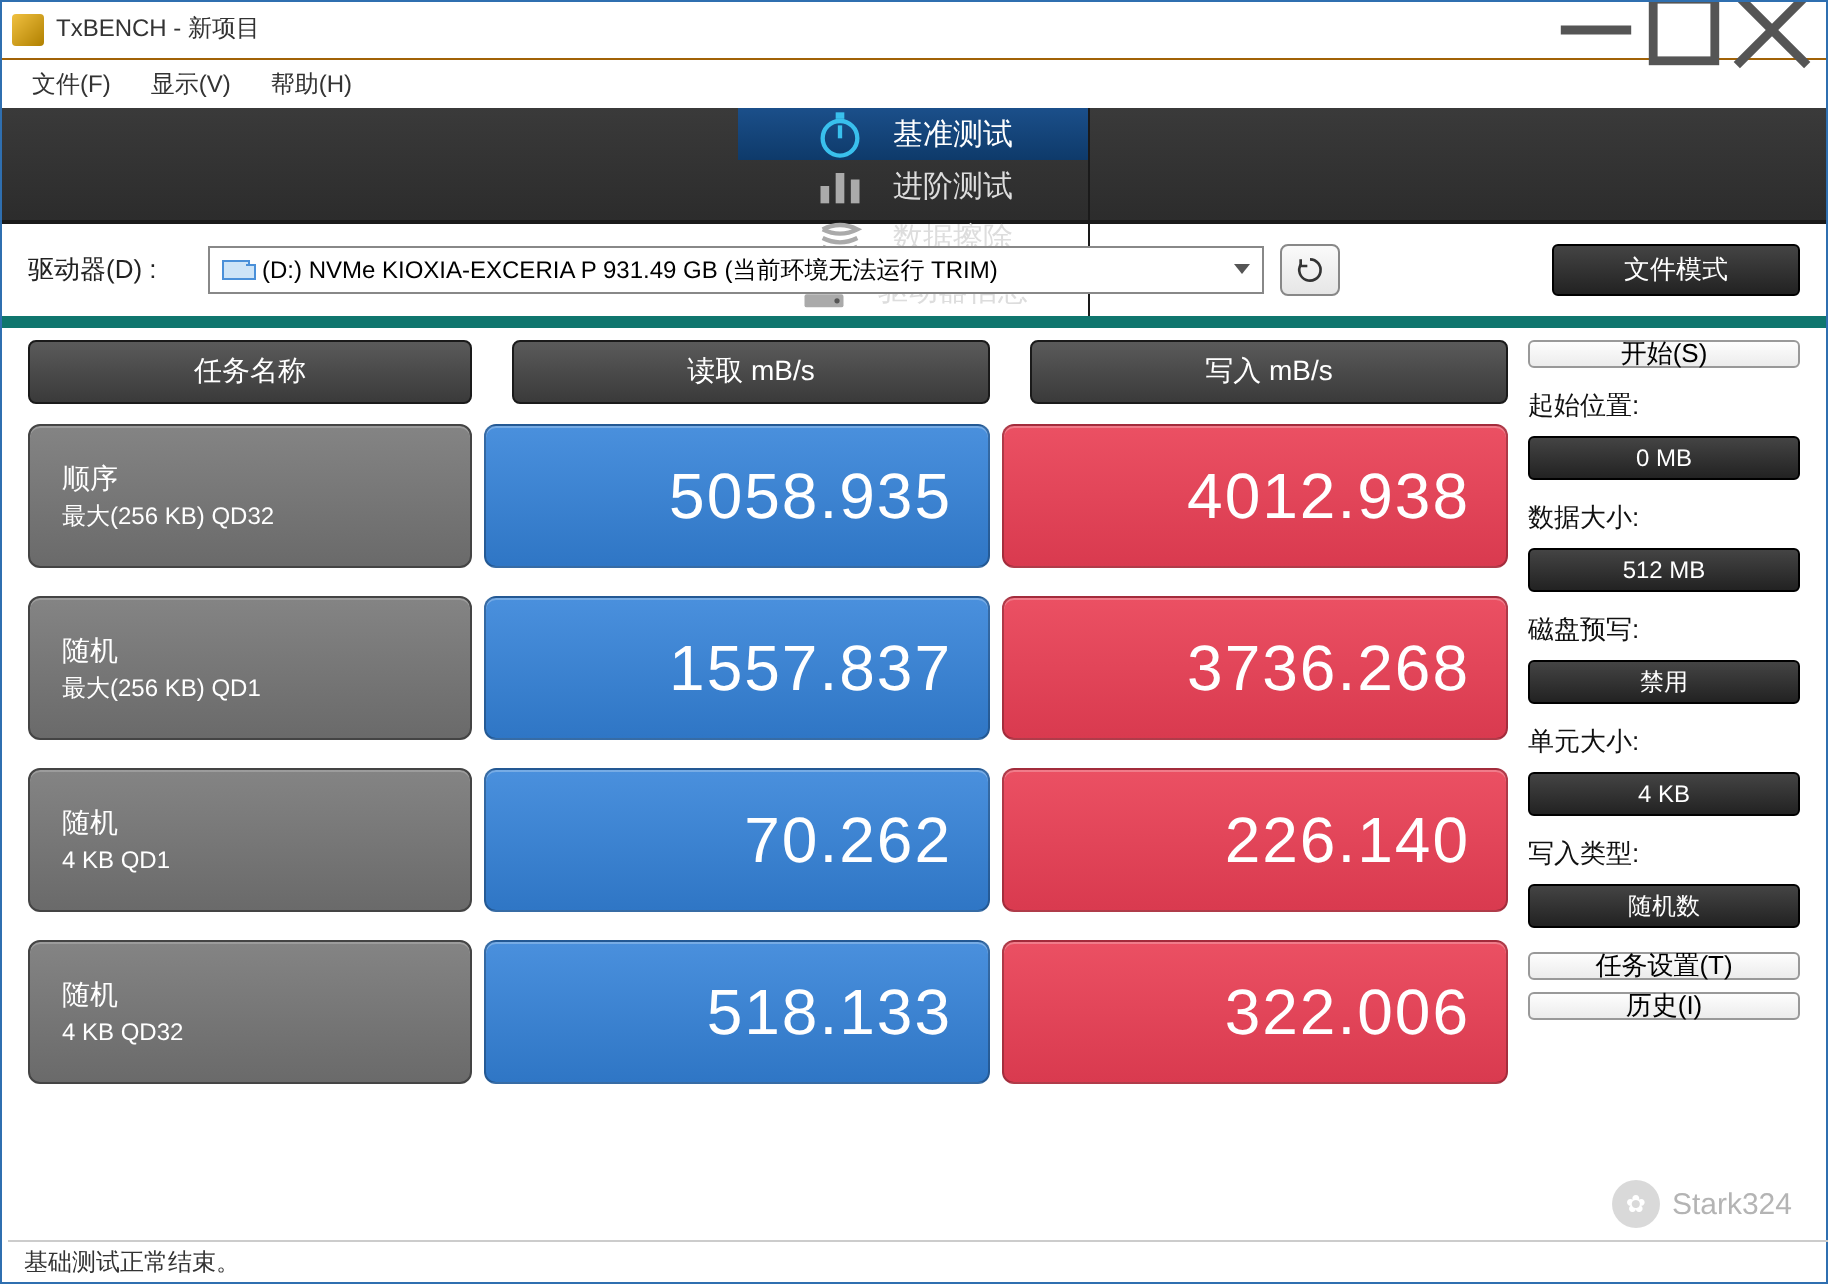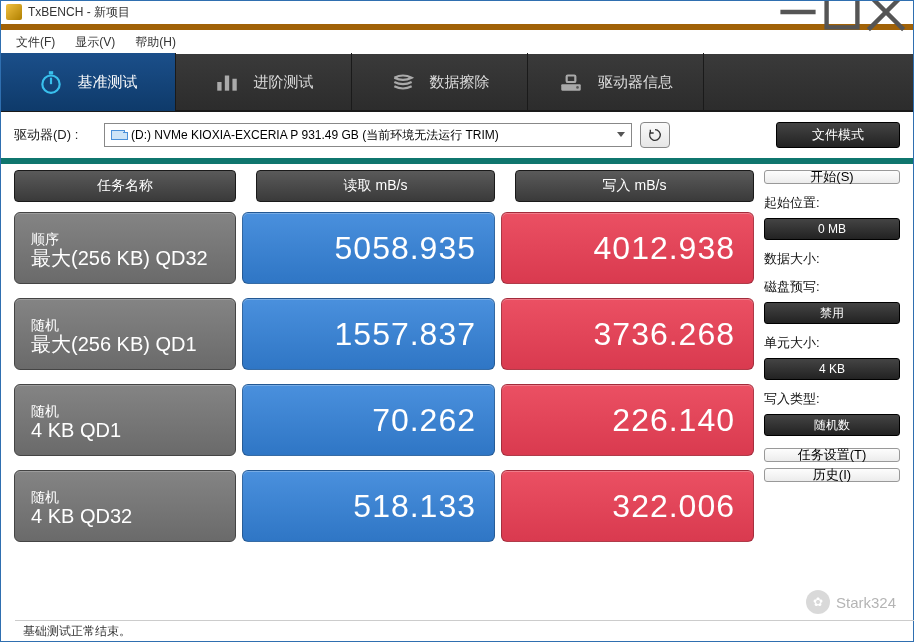--- a/index.html
+++ b/index.html
@@ -1,30 +1,30 @@
 <!DOCTYPE html>
 <html><head>
 <meta charset="utf-8">
 <style>
   * { box-sizing: border-box; margin: 0; padding: 0; font-family: "Microsoft YaHei", "Segoe UI", sans-serif; }
   body { width: 914px; height: 642px; background: #fff; overflow: hidden; position: relative; }
 
   
-  .titlebar { height: 30px; background: #fff; border-bottom: 6px solid #a16207; display: flex; align-items: center; padding: 0 6px; }
+  .titlebar { height: 30px; background: #fff; border-bottom: 1px solid #a16207; display: flex; align-items: center; padding: 0 6px; }
   .app-icon { width: 16px; height: 16px; background: linear-gradient(135deg,#f0c040,#b08000); border-radius: 2px; margin-right: 6px; }
   .title-text { font-size: 12px; color: #333; flex: 1; }
   .win-btns { display: flex; }
   .win-btn { width: 44px; height: 28px; display: flex; align-items: center; justify-content: center; color: #555; font-size: 14px; }
 
   
   .menubar { height: 24px; display: flex; align-items: center; padding: 0 6px; font-size: 12px; color: #333; }
   .menu-item { padding: 2px 10px; }
 
   
-  .maintabs { height: 58px; background: linear-gradient(#3a3a3a,#2c2c2c); display: flex; align-items: center; border-bottom: 2px solid #1a1a1a; }
+  .maintabs { height: 58px; background: linear-gradient(#3a3a3a,#2c2c2c); display: flex; align-items: center; border-bottom: 2px solid #1a1a1a; flex-direction: column; }
   .maintab { width: 176px; height: 58px; display: flex; align-items: center; justify-content: center; gap: 14px; color: #ddd; font-size: 15px; border-right: 1px solid #1a1a1a; }
   .maintab.active { background: linear-gradient(#1b4f8a,#0e3a6a); color: #fff; }
   .tab-icon { width: 26px; height: 26px; display: flex; align-items: center; justify-content: center; }
   .tab-icon svg { width: 26px; height: 26px; }
 
   
   .drive-row { height: 52px; display: flex; align-items: center; padding: 18px 14px; gap: 8px; border-bottom: 6px solid #0f766e; }
   .drive-label { font-size: 13px; color: #222; width: 82px; }
   .drive-select { flex: 0 0 528px; height: 24px; border: 1px solid #888; background: #fff; font-size: 12px; padding: 0 6px; display: flex; align-items: center; position: relative; }
   .drive-select .disk-ico { width: 14px; height: 10px; border: 1px solid #4a90d9; background: #cde4f7; margin-right: 6px; position: relative; }
@@ -41,33 +41,33 @@
 
   
   .res-header { display: flex; gap: 20px; margin-bottom: 10px; justify-content: space-between; }
   .res-header .hcell { flex: 1; height: 32px; background: linear-gradient(#5a5a5a,#3a3a3a); border: 1px solid #1a1a1a; border-radius: 4px; color: #fff; font-size: 14px; display: flex; align-items: center; justify-content: center; }
   .res-header .hcell.first { flex: 0 0 222px; }
 
   
   .res-row { display: flex; gap: 6px; margin-bottom: 14px; }
   .rowlabel { flex: 0 0 222px; height: 72px; background: linear-gradient(#848484,#6a6a6a); border: 1px solid #444; border-radius: 6px; color: #fff; display: flex; flex-direction: column; justify-content: center; padding-left: 16px; box-shadow: inset 0 1px 0 rgba(255,255,255,0.2); }
   .rowlabel .t1 { font-size: 14px; line-height: 20px; }
-  .rowlabel .t2 { font-size: 20px; line-height: 18px; }
+  .rowlabel .t2 { font-size: 12px; line-height: 18px; }
   .valcell { flex: 1; height: 72px; border-radius: 6px; color: #fff; font-size: 32px; font-weight: 500; letter-spacing: 1px; display: flex; align-items: center; justify-content: flex-end; padding-right: 18px; border: 1px solid rgba(0,0,0,0.25); box-shadow: inset 0 1px 0 rgba(255,255,255,0.25); padding-left: 20px; }
   .valcell.read { background: linear-gradient(#4a90dd,#2f76c5); }
   .valcell.write { background: linear-gradient(#eb5063,#d93a4f); }
   .valcell .num { font-family: "Arial", sans-serif; }
 
   
   .side-btn { height: 14px; border: 1px solid #999; border-radius: 3px; background: linear-gradient(#fdfdfd,#ececec); font-size: 13px; display: flex; align-items: center; justify-content: center; cursor: pointer; }
   .side-label { font-size: 13px; color: #111; margin-top: 4px; }
   .side-val { height: 22px; background: linear-gradient(#444,#222); border: 1px solid #000; border-radius: 3px; color: #fff; font-size: 12px; display: flex; align-items: center; justify-content: center; }
 
   
-  .statusbar { position: absolute; left: 15px; right: 0; bottom: 0; height: 22px; border-top: 1px solid #ccc; padding: 2px 8px; font-size: 12px; color: #333; }
+  .statusbar { position: absolute; left: 4px; right: 0; bottom: 0; height: 22px; border-top: 1px solid #ccc; padding: 2px 8px; font-size: 12px; color: #333; }
 
   
   .watermark { position: absolute; right: 18px; bottom: 28px; display: flex; align-items: center; gap: 6px; opacity: 0.55; color: #777; font-size: 15px; }
   .wm-icon { width: 24px; height: 24px; border-radius: 50%; background: #bbb; display:flex; align-items:center; justify-content:center; color:#fff; font-size:12px; }
 
   .outer-border { position:absolute; inset:0; border:1px solid #2f6fb0; pointer-events:none; }
 </style>
 </head>
 <body>
 
@@ -220,20 +220,21 @@
     </div>
   </div>
 
   <div class="side">
     <div class="side-btn">开始(S)</div>
 
     <div class="side-label">起始位置:</div>
     <div class="side-val">0 MB</div>
 
     <div class="side-label">数据大小:</div>
+    <div class="side-val">512 MB</div>
 
     <div class="side-label">磁盘预写:</div>
     <div class="side-val">禁用</div>
 
     <div class="side-label">单元大小:</div>
     <div class="side-val">4 KB</div>
 
     <div class="side-label">写入类型:</div>
     <div class="side-val">随机数</div>
 

